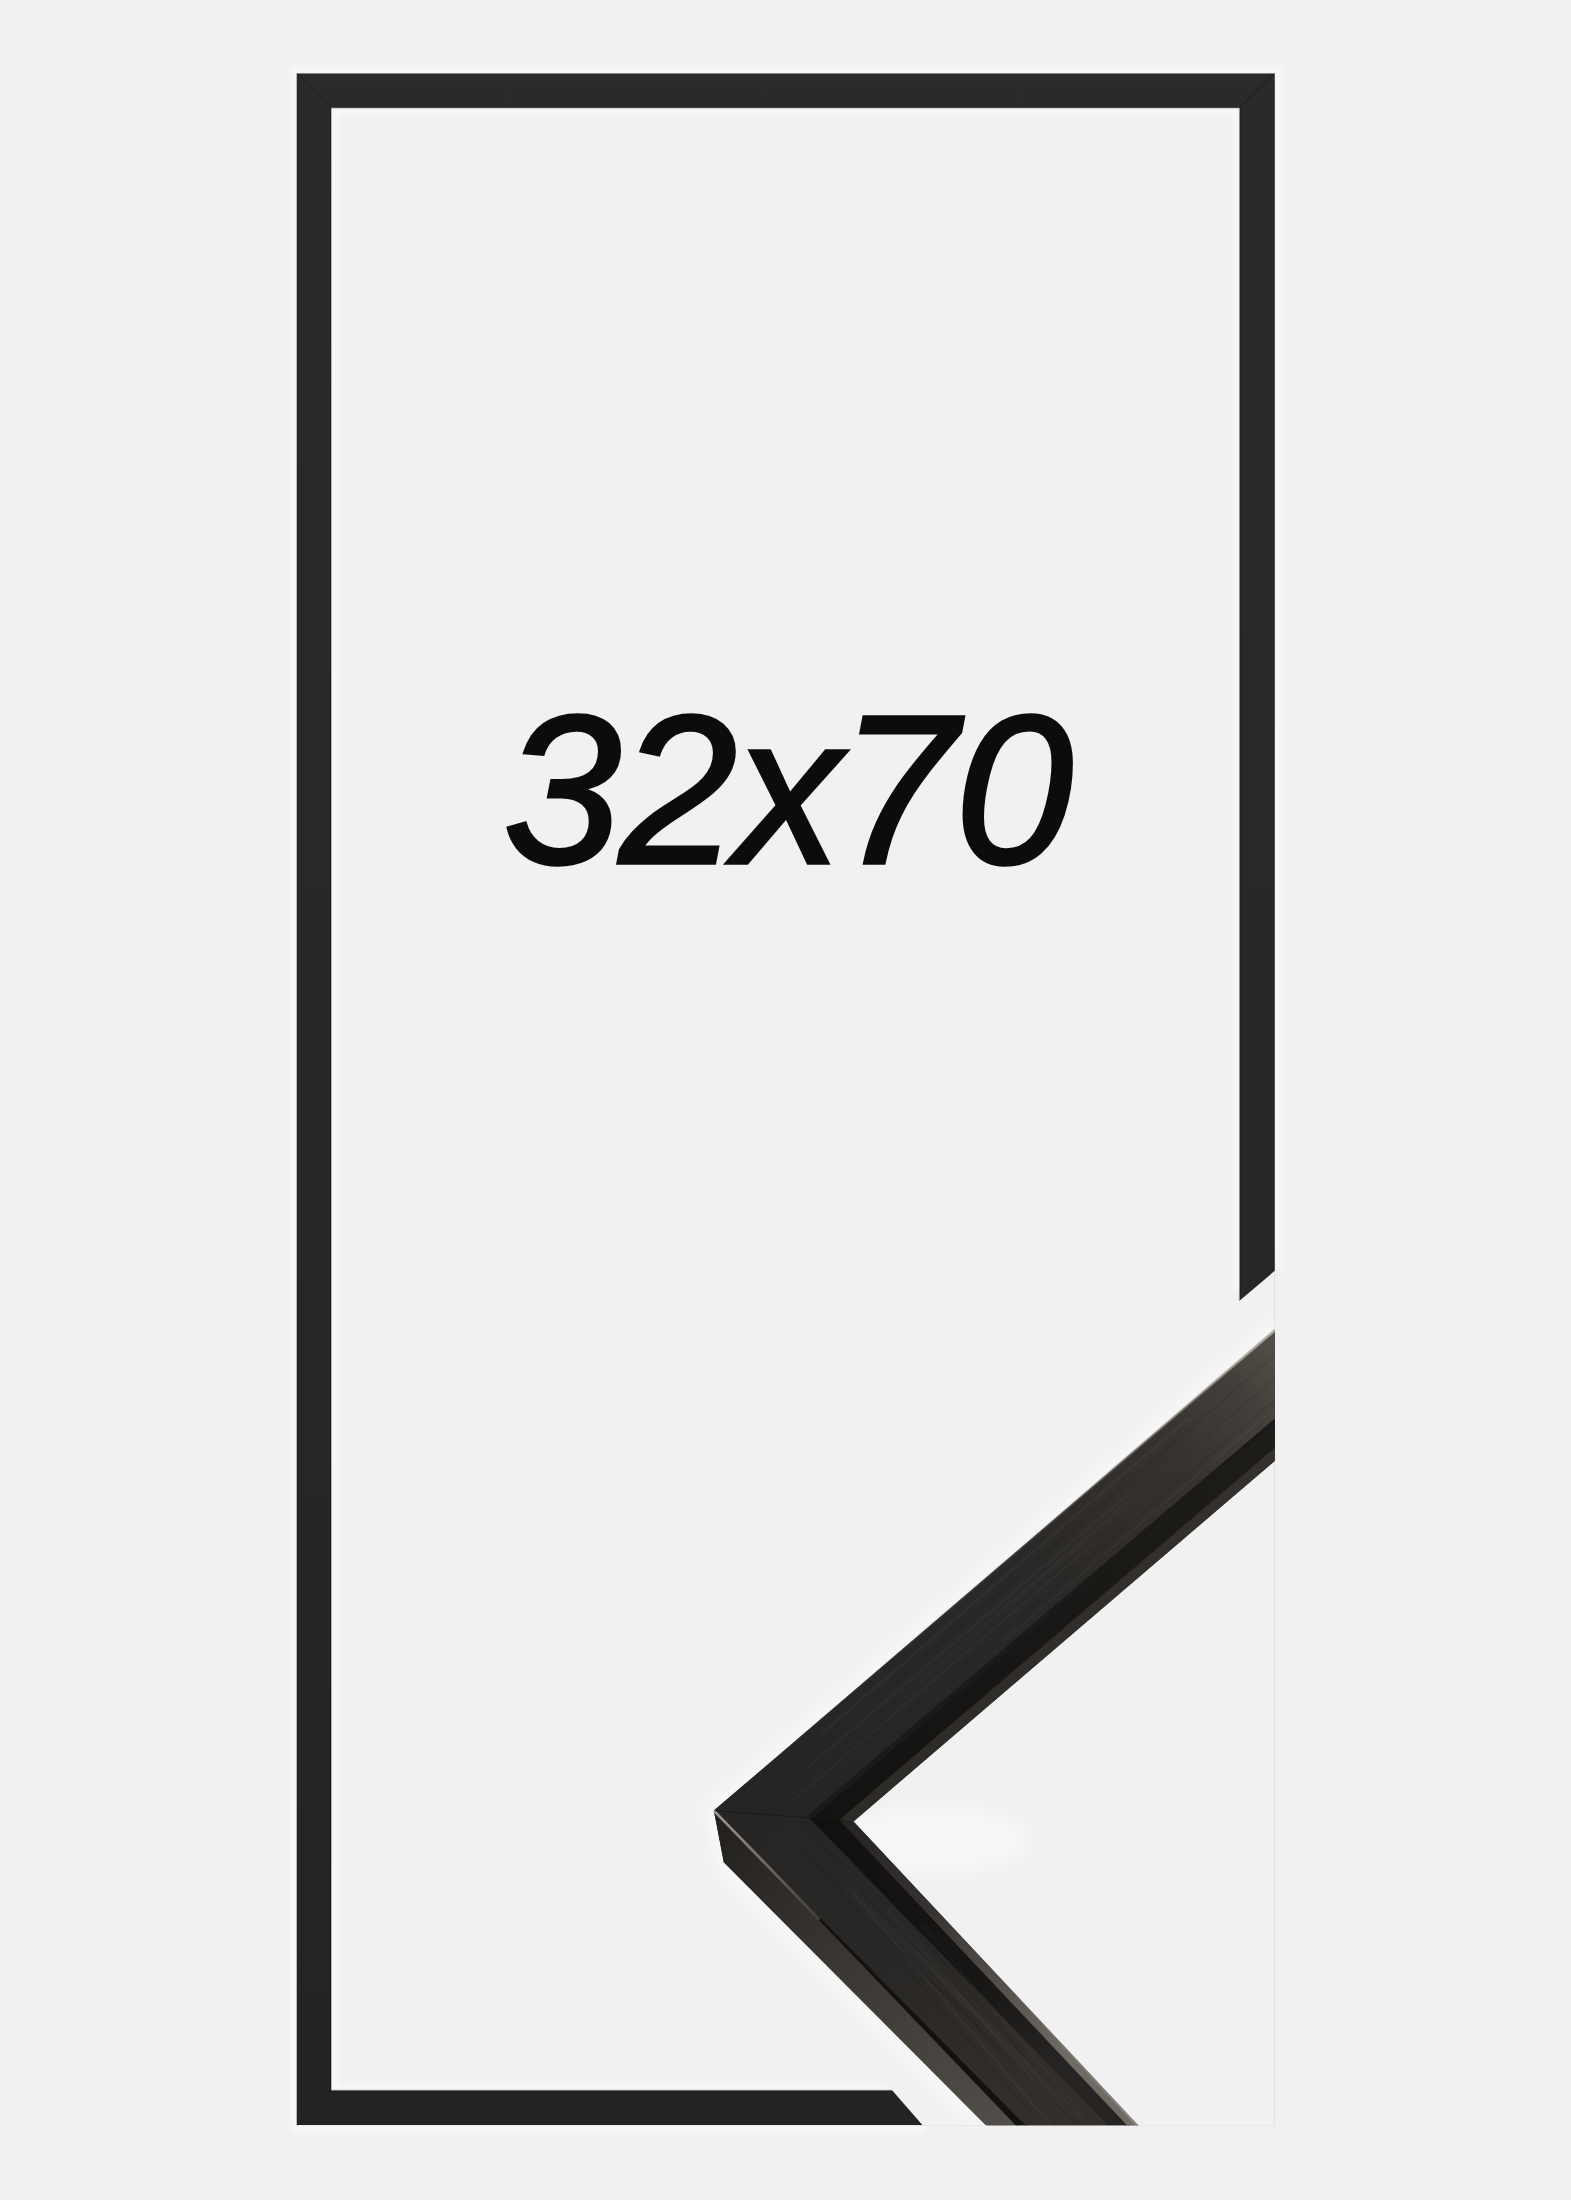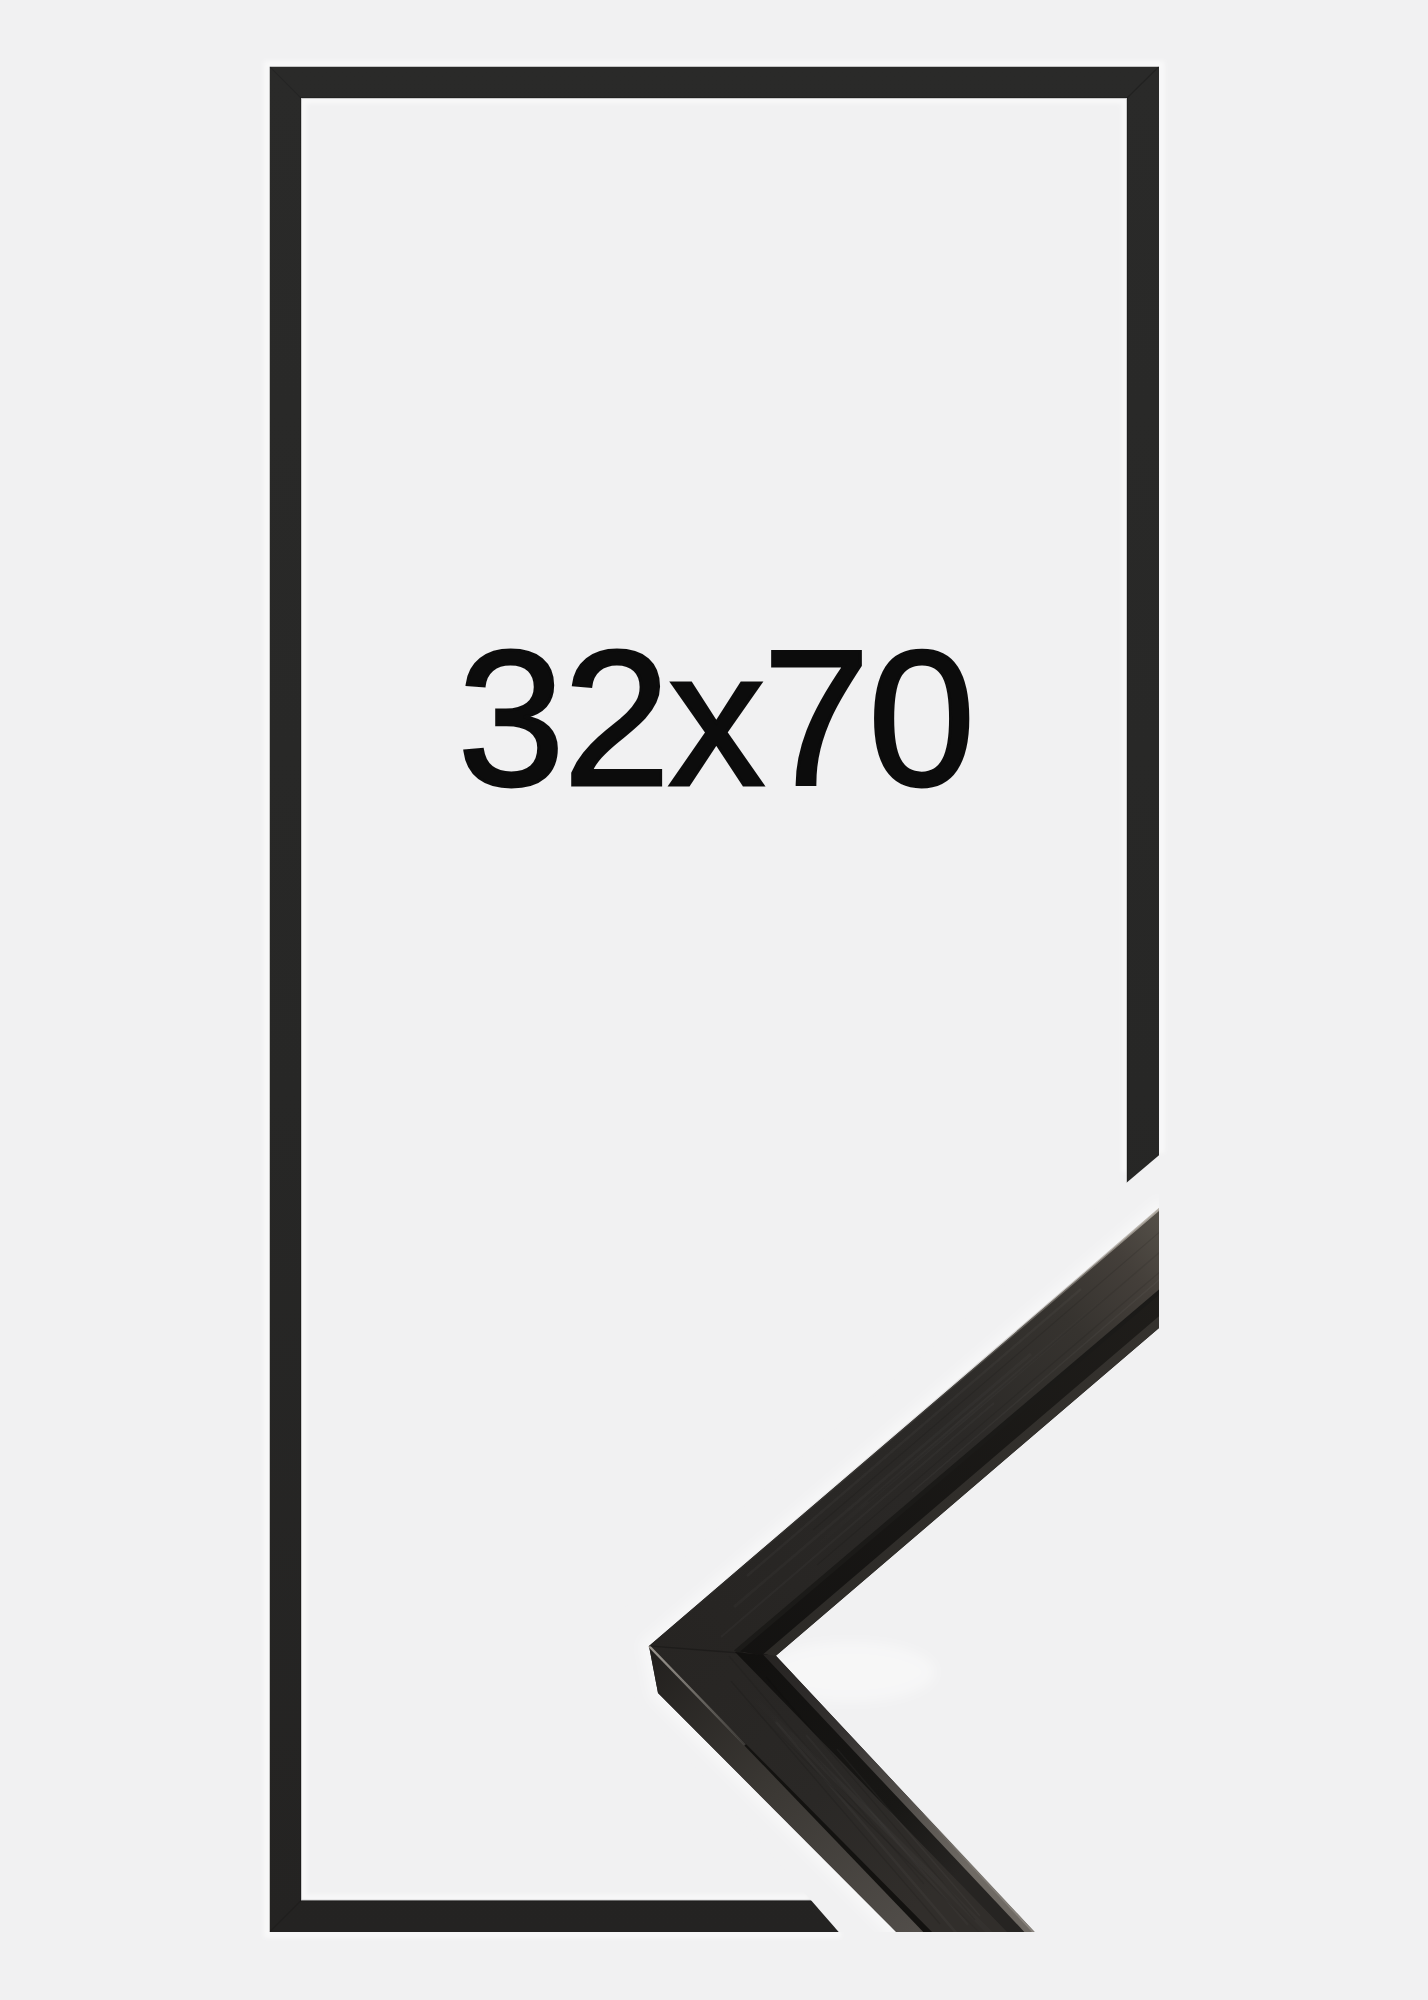--- a/index.html
+++ b/index.html
@@ -1,17 +1,17 @@
 <!DOCTYPE html>
 <html><head>
 <meta charset="utf-8">
 <style>
   html,body{margin:0;padding:0;background:#f1f1f2;}
   .stage{position:relative;width:1428px;height:2000px;overflow:hidden;background:#f1f1f2;
-         font-family:"Liberation Sans", sans-serif;}
+         font-family:"Liberation Sans", sans-serif;font-style:italic;}
   svg{position:absolute;left:0;top:0;}
 </style>
 </head>
 <body>
 <div class="stage">
 <svg width="1428" height="2000" viewBox="0 0 1428 2000">
   <defs>
     <linearGradient id="gRing" x1="0" y1="66" x2="0" y2="1932" gradientUnits="userSpaceOnUse">
       <stop offset="0" stop-color="#2a2a29"></stop>
       <stop offset="0.55" stop-color="#272726"></stop>

